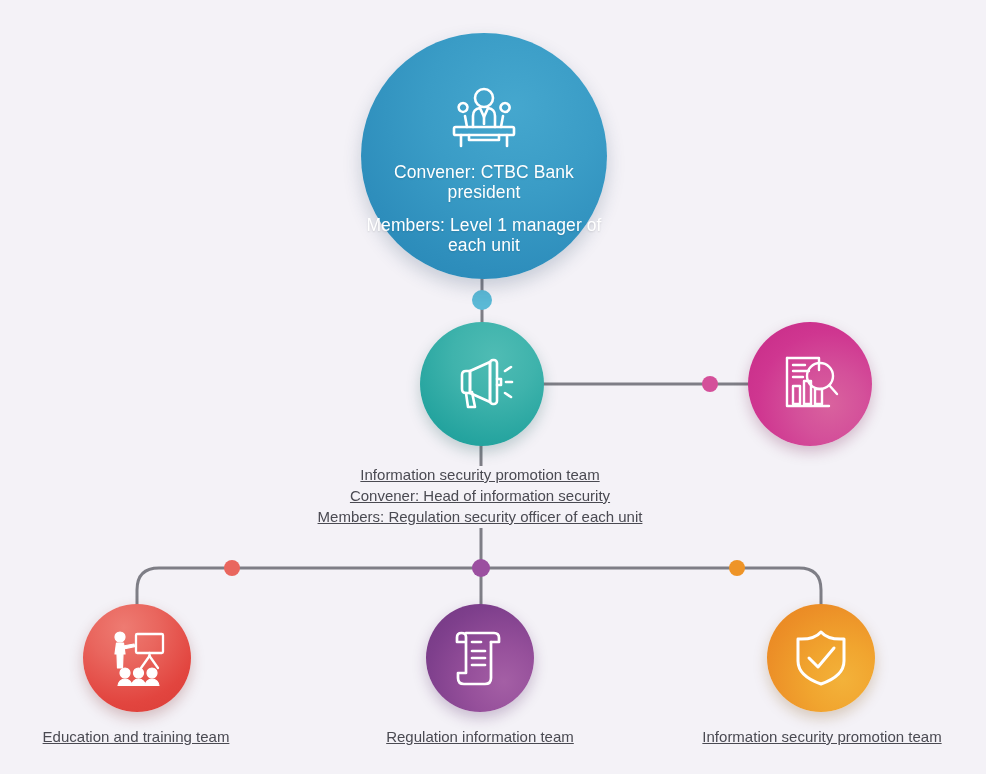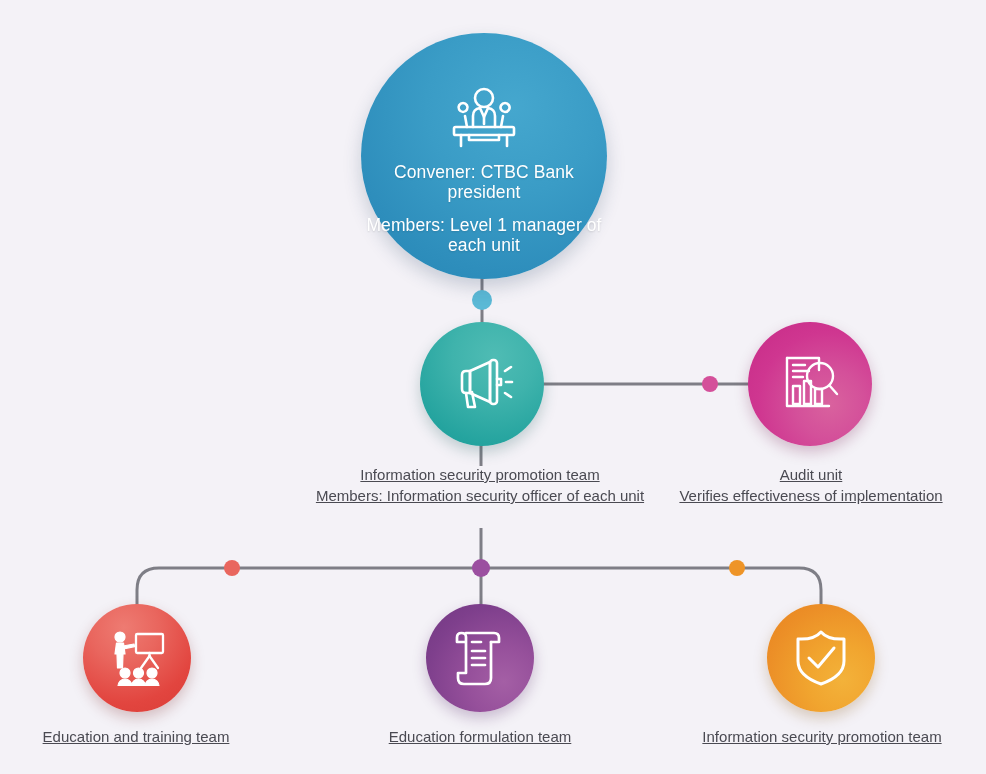--- a/index.html
+++ b/index.html
@@ -269,33 +269,30 @@
         <g fill="none" stroke="#ffffff" stroke-width="3" stroke-linecap="round" stroke-linejoin="round">
           <path d="M 27 3 Q 20 11 4 10 L 4 32 Q 4 47 27 55 Q 50 47 50 32 L 50 10 Q 34 11 27 3 Z"></path>
           <path d="M 15 29 L 24 38 L 40 19"></path>
         </g>
       </svg>
     </div>
   </div>
 
   <div class="label" id="label-promotion">
     <span class="label-line">Information security promotion team</span>
-    <span class="label-line">Members: Information security officer of each unit</span>
-  </div>
-
-  <div class="label" id="label-audit">
-    <span class="label-line">Audit unit</span>
-    <span class="label-line">Verifies effectiveness of implementation</span>
-  </div>
+    <span class="label-line">Convener: Head of information security</span>
+    <span class="label-line">Members: Regulation security officer of each unit</span>
+  </div>
+
 
   <div class="label" id="label-education">
     <span class="label-line">Education and training team</span>
   </div>
 
   <div class="label" id="label-regulation">
-    <span class="label-line">Education formulation team</span>
+    <span class="label-line">Regulation information team</span>
   </div>
 
   <div class="label" id="label-technical">
     <span class="label-line">Information security promotion team</span>
   </div>
 
 </div>
 
 </body></html>

